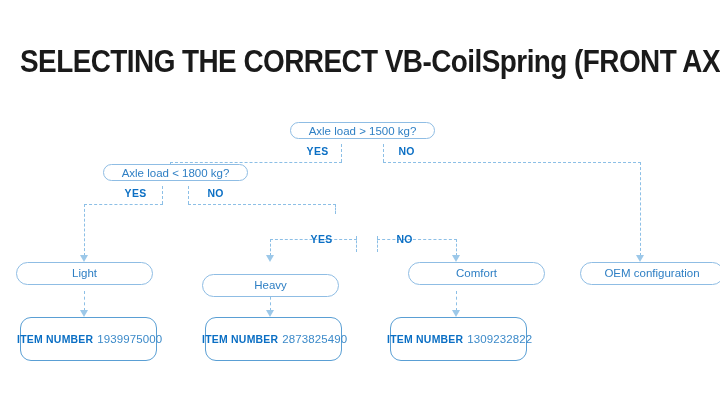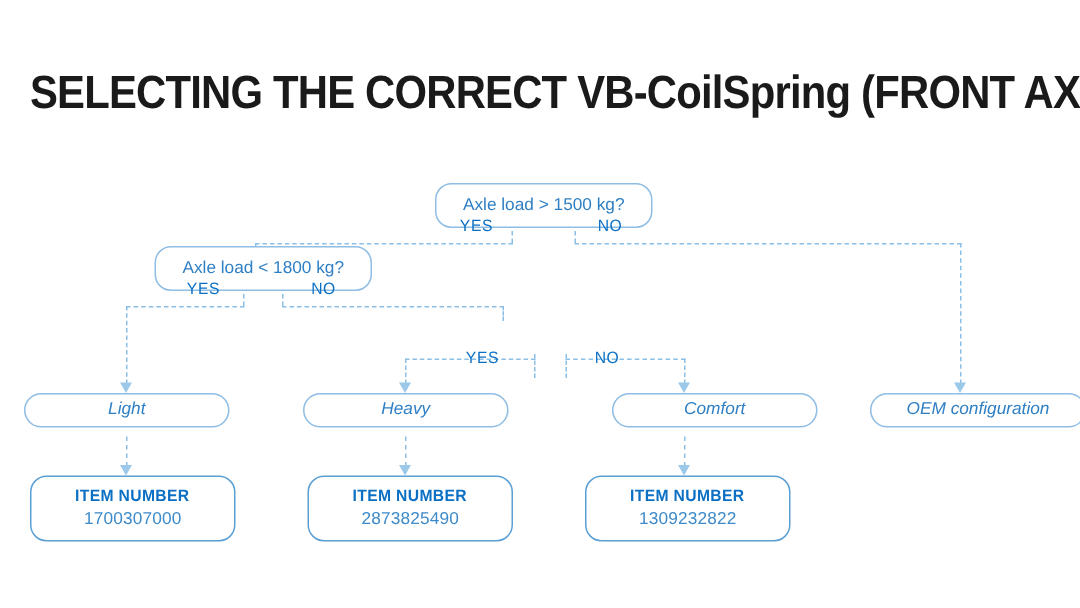--- a/index.html
+++ b/index.html
@@ -32,47 +32,47 @@
     border-radius:13px;
     background:#ffffff;
     display:flex;
     align-items:center;
     justify-content:center;
     color:#2e7fc4;
     font-size:11.5px;
     line-height:13px;
     white-space:nowrap;
   }
-  .node.decision{height:30px;border-radius:11px;}
-  .node.result{height:23px;border-radius:12px;font-style:italic;}
+  .node.decision{height:17px;border-radius:11px;align-items:flex-end;}
+  .node.result{height:23px;border-radius:12px;}
   .node.item{
     height:44px;
     border:1.4px solid #5a9fd4;
     border-radius:11px;
-    flex-direction:column;
+    flex-direction:row;
     justify-content:center;
     gap:2px;
   }
   .item-title{
     font-weight:bold;
     font-size:11px;
     letter-spacing:0.25px;
     color:#0b6fc4;
     transform:scaleX(0.95);
   }
   .item-value{
     font-size:11.5px;
     color:#3c8ac9;
     letter-spacing:0.1px;
   }
 
   
   .branch-label{
     position:absolute;
-    font-weight:normal;
+    font-weight:bold;
     font-size:11px;
     letter-spacing:0.4px;
     color:#0b6fc4;
     transform:scaleX(0.95);
     white-space:nowrap;
     text-align:right;
   }
 
   
   .conn-h{
@@ -160,33 +160,33 @@
   </div>
   <div class="branch-label" style="left:124px; top:187px;">YES</div>
   <div class="branch-label" style="left:207px; top:187px;">NO</div>
 
   <div class="branch-label" style="left:310px; top:233px;">YES</div>
   <div class="branch-label" style="left:396px; top:233px;">NO</div>
 
   <div class="node result" style="left:16px; top:262px; width:137px;">
     <span>Light</span>
   </div>
-  <div class="node result" style="left:202px; top:262px; width:137px;">
+  <div class="node result" style="left:202px; top:274px; width:137px;">
     <span>Heavy</span>
   </div>
   <div class="node result" style="left:408px; top:262px; width:137px;">
     <span>Comfort</span>
   </div>
   <div class="node result" style="left:580px; top:262px; width:144px;">
     <span>OEM configuration</span>
   </div>
 
   <div class="node item" style="left:20px; top:317px; width:137px;">
     <span class="item-title">ITEM NUMBER</span>
-    <span class="item-value">1700307000</span>
+    <span class="item-value">1939975000</span>
   </div>
 
   <div class="node item" style="left:205px; top:317px; width:137px;">
     <span class="item-title">ITEM NUMBER</span>
     <span class="item-value">2873825490</span>
   </div>
 
   <div class="node item" style="left:390px; top:317px; width:137px;">
     <span class="item-title">ITEM NUMBER</span>
     <span class="item-value">1309232822</span>

